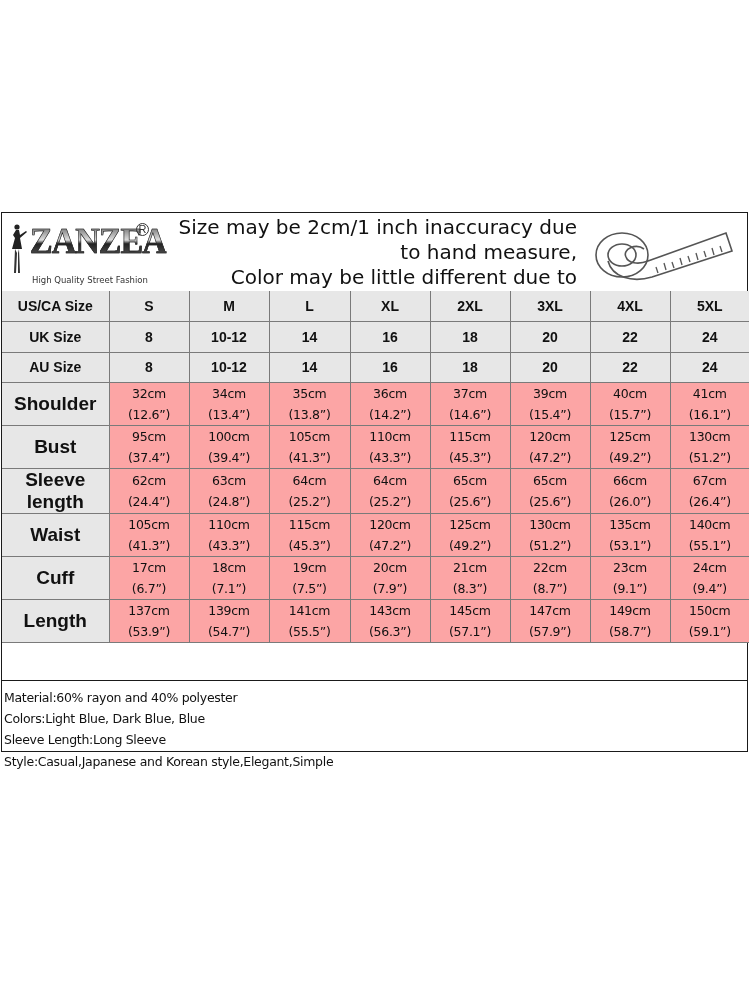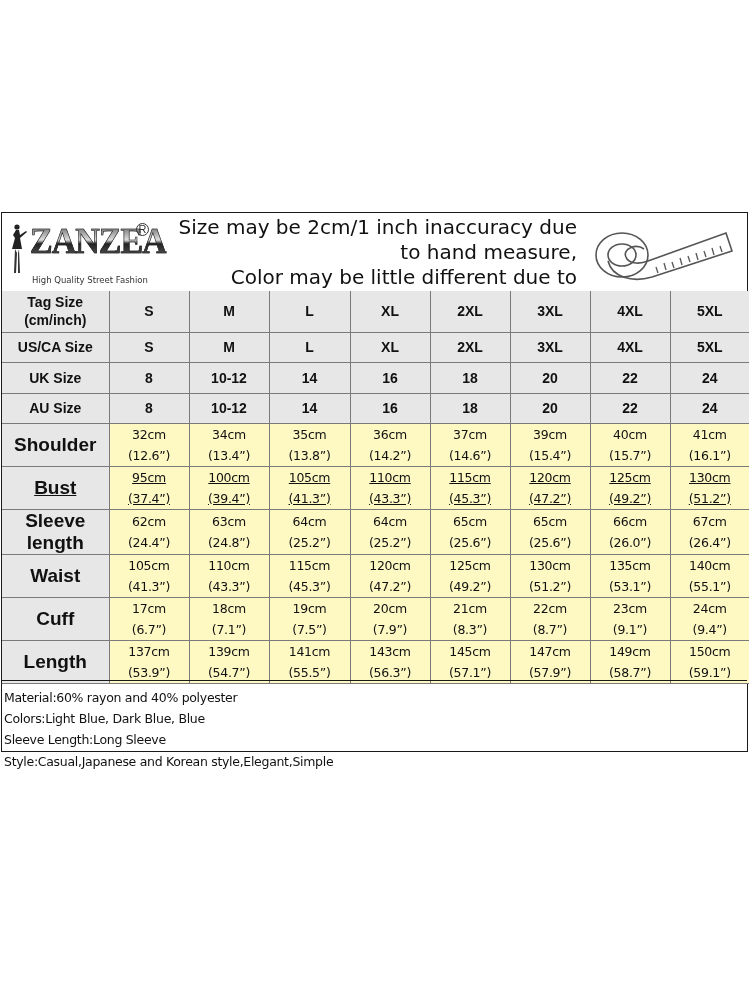--- a/index.html
+++ b/index.html
@@ -51,21 +51,21 @@
   table.sizes td:first-child { border-left: none; }
   table.sizes td:last-child { border-right: none; }
   .hdr {
     background: #e7e7e7; font-family: "Liberation Sans", sans-serif; font-weight: bold; font-size: 14px; color: #111;
     line-height: 18px;
   }
   .lbl {
     background: #e7e7e7; font-family: "Liberation Sans", sans-serif; font-weight: bold; font-size: 19px; color: #111;
   }
   .meas {
-    background: #fef9c3; font-family: "DejaVu Sans", sans-serif; font-size: 12.5px; line-height: 21px; color: #111;
+    background: #fca5a5; font-family: "DejaVu Sans", sans-serif; font-size: 12.5px; line-height: 21px; color: #111;
     letter-spacing: -0.3px;
     margin-left: 47px;
   }
   .meas span { display: block; }
   .info {
     position: absolute; left: 0; top: 467px; width: 100%; height: 113px;
     border-top: 1.5px solid #1a1a1a; box-sizing: border-box; padding: 6px 0 0 2px;
     font-family: "DejaVu Sans", sans-serif; font-size: 12.5px; line-height: 21.2px; color: #111;
     letter-spacing: -0.3px;
   }
@@ -119,34 +119,20 @@
         <col style="width:80px">
         <col style="width:80px">
         <col style="width:81px">
       <col style="width:80px">
         <col style="width:80px">
         <col style="width:80px">
         <col style="width:80px">
         <col style="width:79px">
     </colgroup>
     <tbody>
-      <tr style="height:41px">
-        <td class="hdr">
-          <div>Tag Size</div>
-          <div>(cm/inch)</div>
-        </td>
-        <td class="hdr">S</td>
-        <td class="hdr">M</td>
-        <td class="hdr">L</td>
-        <td class="hdr">XL</td>
-        <td class="hdr">2XL</td>
-        <td class="hdr">3XL</td>
-        <td class="hdr">4XL</td>
-        <td class="hdr">5XL</td>
-      </tr>
       <tr style="height:30px">
         <td class="hdr">US/CA Size</td>
         <td class="hdr">S</td>
         <td class="hdr">M</td>
         <td class="hdr">L</td>
         <td class="hdr">XL</td>
         <td class="hdr">2XL</td>
         <td class="hdr">3XL</td>
         <td class="hdr">4XL</td>
         <td class="hdr">5XL</td>
@@ -203,21 +189,21 @@
           </td>
           <td class="meas">
             <span>40cm</span>
             <span>(15.7”)</span>
           </td>
           <td class="meas">
             <span>41cm</span>
             <span>(16.1”)</span>
           </td>
         </tr>
-        <tr style="height: 42px; text-decoration: underline;">
+        <tr style="height: 42px;">
           <td class="lbl">Bust</td>
           <td class="meas">
             <span>95cm</span>
             <span>(37.4”)</span>
           </td>
           <td class="meas">
             <span>100cm</span>
             <span>(39.4”)</span>
           </td>
           <td class="meas">

